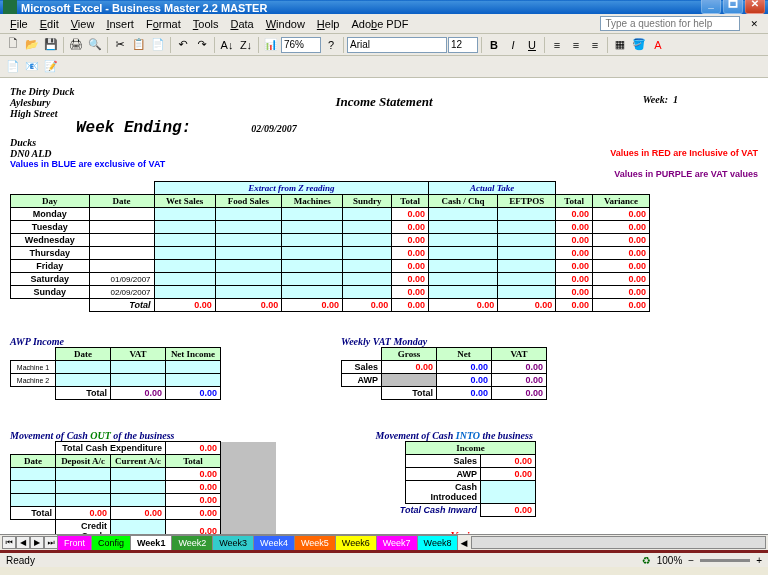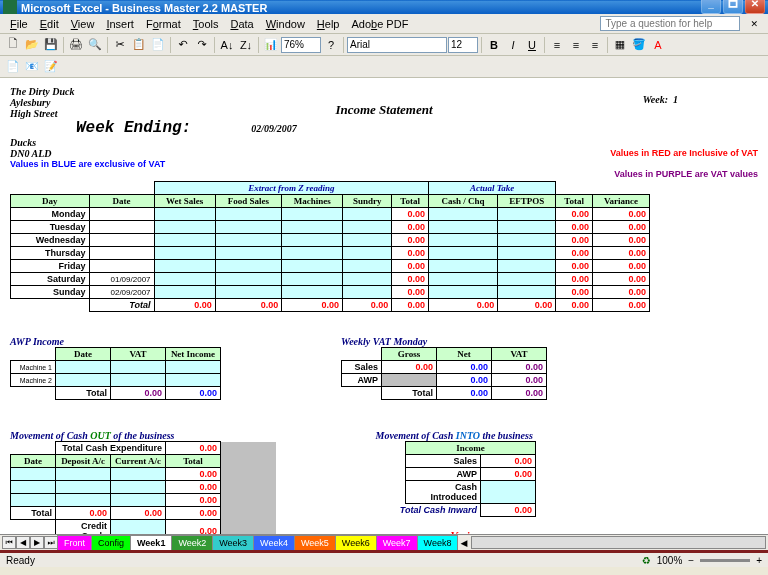--- a/index.html
+++ b/index.html
@@ -34,21 +34,21 @@
 .vatnote.blue { color: #0000ff; }
 .vatnote.purple { color: #800080; }
 
 table { border-collapse: collapse; }
 td, th { border: 1px solid black; font-size: 9px; padding: 1px 3px; height: 13px; }
 .hdr-blue { background: #ccffff; text-align: center; font-weight: bold; font-style: italic; color: #0000a0; font-family: "Times New Roman", serif; }
 .hdr-green { background: #ccffcc; text-align: center; font-weight: bold; font-family: "Times New Roman", serif; }
 .cell-blue { background: #ccffff; }
 .cell-gray { background: #c0c0c0; }
 td.r { text-align: right; }
-td.l { text-align: right; }
+td.l { text-align: center; }
 td.num-red { color: #ff0000; font-weight: bold; text-align: right; }
 td.num-blue { color: #0000ff; font-weight: bold; text-align: right; }
 td.num-purple { color: #800080; font-weight: bold; text-align: right; }
 td.noborder { border: none; }
 
 .section-title { font-weight: bold; font-style: italic; color: #000080; font-family: "Times New Roman", serif; font-size: 10px; margin-top: 24px; }
 .section-title .green { color: #008000; }
 .section-title .blue { color: #0066cc; }
 .variance-label { color: #ff0000; font-weight: bold; font-style: italic; text-align: center; font-family: "Times New Roman", serif; font-size: 11px; }
 .variance-val { font-weight: bold; text-align: center; font-size: 11px; }
@@ -149,21 +149,21 @@
 
 <div class="toolbar">
   <div class="tbtn">📄</div>
   <div class="tbtn">📧</div>
   <div class="tbtn">📝</div>
 </div>
 
 <div class="worksheet">
   <div style="position:relative">
     <div class="addr">The Dirty Duck</div>
-    <div class="doc-title" style="position:absolute;top:16px;width:100%">Income Statement</div>
+    <div class="doc-title" style="position:absolute;top:8px;width:100%">Income Statement</div>
     <div class="week-label"><span>Week:</span>&nbsp;&nbsp;<span>1</span></div>
     <div class="addr">Aylesbury</div>
     <div class="addr">High Street</div>
     <div><span class="week-ending">Week Ending:</span><span class="we-date">02/09/2007</span></div>
     <div class="addr">Ducks</div>
     <div style="display:flex">
         <div class="addr" style="flex:1">DN0 ALD</div>
         <div class="vatnote red">Values in RED are Inclusive of VAT</div>
       </div>
     <div style="display:flex">

